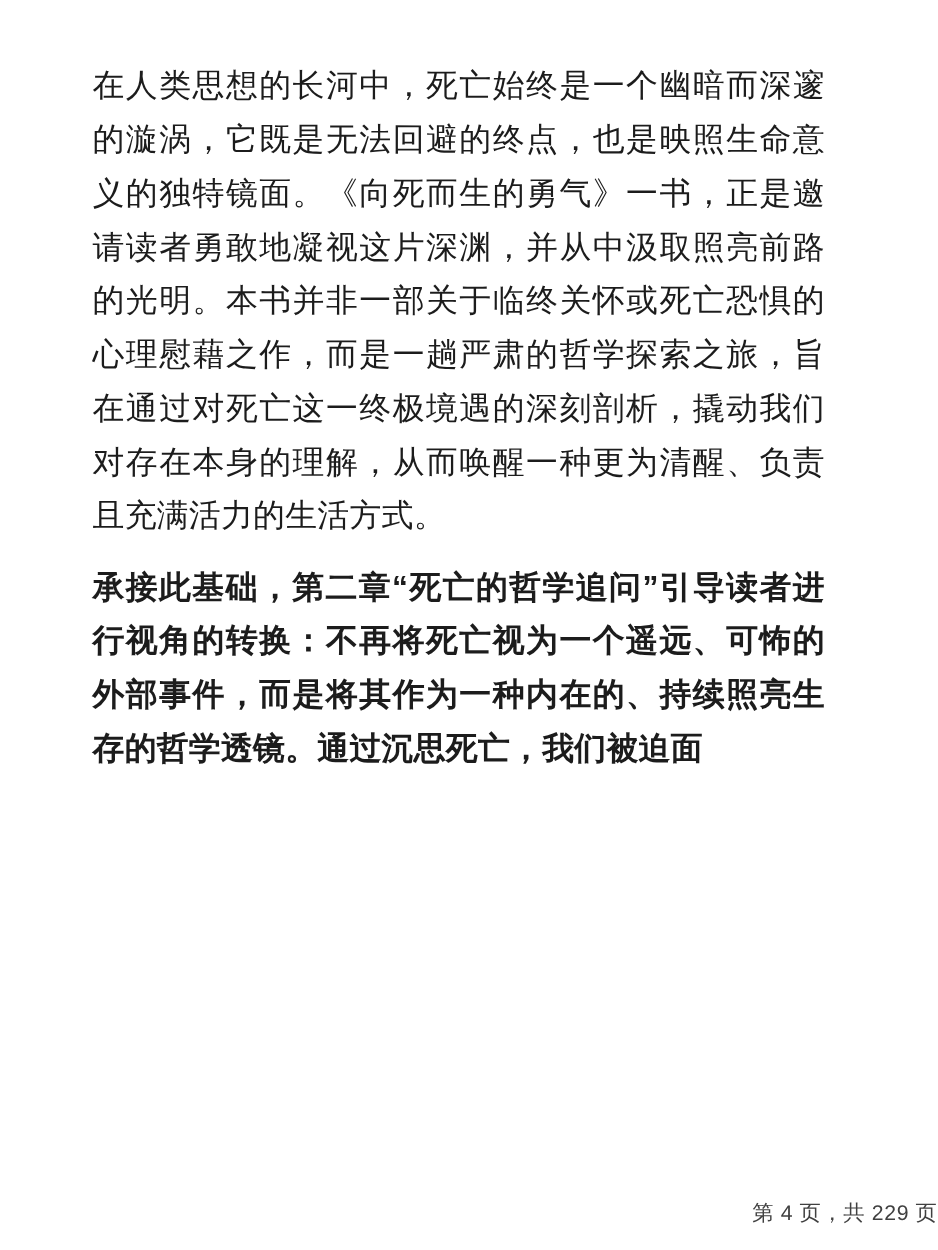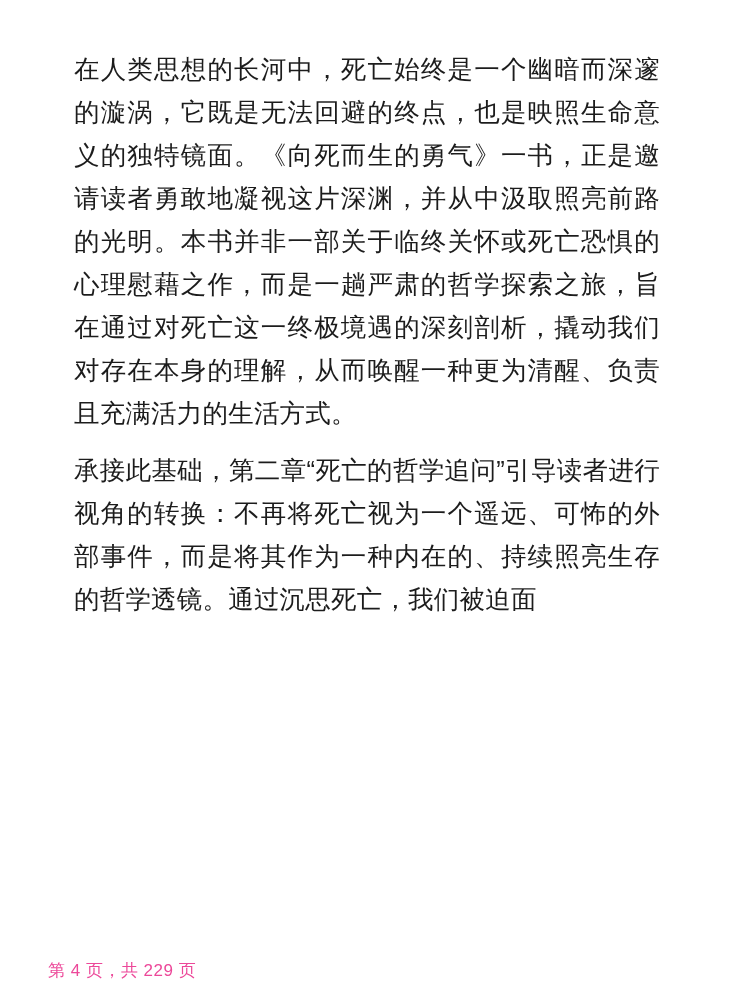--- a/index.html
+++ b/index.html
@@ -31,29 +31,30 @@
     line-height: 43px;
     text-align: justify;
     text-justify: inter-ideograph;
     margin: 0 16px 14px 0;
     letter-spacing: 0.2px;
     color: #1c1c1c;
     font-weight: 400;
   }
   .para:last-child {
     margin-bottom: 0;
+    font-weight: bold;
   }
   .footer {
     position: absolute;
     left: 0;
     right: 0;
     bottom: 18px;
-    text-align: left;
+    text-align: right;
     font-size: 17px;
-    color: #ec4899;
+    color: #404040;
     letter-spacing: 0.5px;
     margin-left: 48px;
   }
 </style>
 </head>
 <body>
 
 <div class="page">
   <div class="content">
     <p class="para">在人类思想的长河中，死亡始终是一个幽暗而深邃的漩涡，它既是无法回避的终点，也是映照生命意义的独特镜面。《向死而生的勇气》一书，正是邀请读者勇敢地凝视这片深渊，并从中汲取照亮前路的光明。本书并非一部关于临终关怀或死亡恐惧的心理慰藉之作，而是一趟严肃的哲学探索之旅，旨在通过对死亡这一终极境遇的深刻剖析，撬动我们对存在本身的理解，从而唤醒一种更为清醒、负责且充满活力的生活方式。</p>

